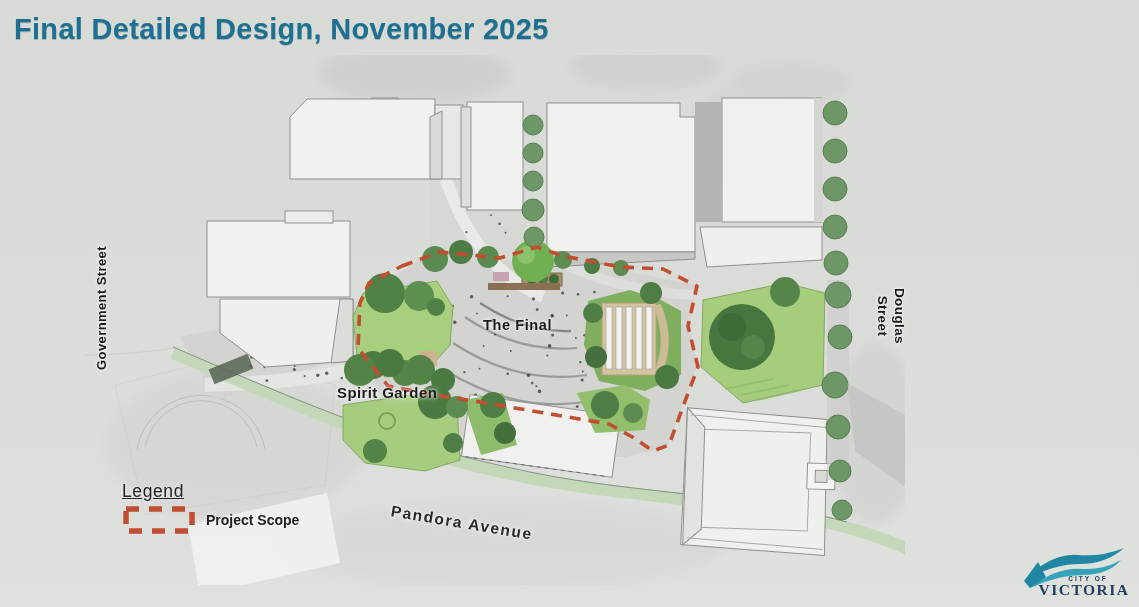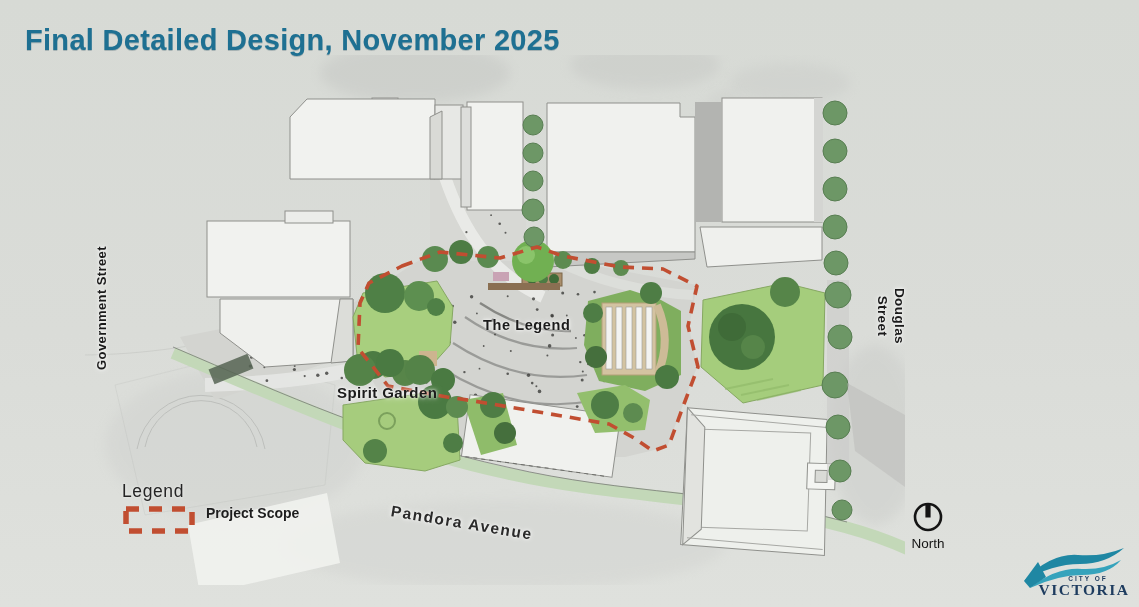--- a/index.html
+++ b/index.html
@@ -2,21 +2,21 @@
 <html style="--c-background: #d9dcd8; --c-title: #1e7092; --c-scope-dash: #c14e31; --c-lawn: #a8cf7e; --c-tree: #4f8046; --c-logo-teal: #1f87a3; --c-logo-teal-light: #35a3bc; --c-logo-navy: #1e3c5f; --c-label-text: #1b1b1b;"><head>
 <meta charset="utf-8">
 <style>
   html,body{margin:0;padding:0;background:#c7cac6;}
   .slide{
     position:relative;width:1139px;height:607px;overflow:hidden;
     background:linear-gradient(180deg,#d7dad5 0%,#dadcd8 55%,#dfe1dd 100%);
     font-family:"Liberation Sans",sans-serif;
   }
   .title{
-    position:absolute;left:13px;top:12px;margin:12px;
+    position:absolute;left:13px;top:12px;margin:1px;
     font-size:29px;font-weight:700;letter-spacing:.3px;
     color:var(--c-title,#1e7092);
     text-shadow:0 1px 0 rgba(20,60,80,.25);
   }
   .map-svg{position:absolute;left:85px;top:55px;width:820px;height:530px;}
   .map-label{
     position:absolute;color:var(--c-label-text,#1b1b1b);font-weight:700;
     text-shadow:0 0 3px rgba(255,255,255,.95),0 0 6px rgba(255,255,255,.7);
     white-space:pre-line;
   }
@@ -25,22 +25,22 @@
   .lbl-douglas{left:908px;top:276px;width:80px;height:36px;text-align:center;
     font-size:13.5px;line-height:17px;transform:rotate(90deg);transform-origin:0 0;letter-spacing:.4px;}
   .lbl-pandora{left:390px;top:514px;font-size:15.5px;letter-spacing:1.6px;
     transform:rotate(9.5deg);color:#2a2a2a;}
   .lbl-expanded{left:350px;top:302px;width:114px;text-align:center;
     font-size:14.5px;line-height:20px;}
   .lbl-heart{left:483px;top:317px;font-size:14.5px;letter-spacing:.6px;}
   .lbl-spirit{left:337px;top:384px;font-size:15px;letter-spacing:.4px;}
   .legend{position:absolute;left:122px;top:481px;width:210px;}
   .legend-heading{font-size:17.5px;color:#242424;font-weight:400;letter-spacing:.6px;
-    text-shadow:0 0 3px rgba(255,255,255,.8);}
-  .legend-row{display:flex;margin-top:3px;}
+    text-shadow:0 0 3px rgba(255,255,255,.8);text-decoration:underline;}
+  .legend-row{display:flex;align-items:center;margin-top:3px;}
   .legend-swatch{width:74px;height:30px;flex:0 0 auto;}
   .legend-item-label{font-size:14px;font-weight:700;color:#1d1d1d;margin-left:10px;
     text-shadow:0 0 3px rgba(255,255,255,.8);}
   .compass{position:absolute;left:897px;top:499px;width:62px;text-align:center;}
   .compass-icon{display:block;margin:0 auto;}
   .compass-label{font-size:13.5px;color:#141414;margin-top:1px;}
   .logo{position:absolute;left:1018px;top:545px;width:110px;height:56px;}
 </style>
 </head>
 <body>
@@ -330,40 +330,33 @@
     </g>
 
     <polygon points="103,470 242,438 255,508 115,540" fill="#f2f3f0" opacity=".85"></polygon>
 
     <polygon points="317,211 355,197 415,203 452,192 478,201 535,212 578,214 612,231 603,271 613,312 599,349 584,390 568,396 549,383 524,369 436,354 389,346 362,342 303,331 273,293 275,248 284,228" fill="none" style="stroke:var(--c-scope-dash,#c14e31)" stroke-width="3.6" stroke-dasharray="11 8" stroke-linejoin="round"></polygon>
   </svg>
 
   <div class="map-label lbl-government">Government Street</div>
   <div class="map-label lbl-douglas">Douglas Street</div>
   <div class="map-label lbl-pandora">Pandora Avenue</div>
-  <div class="map-label lbl-heart">The Legend</div>
+  <div class="map-label lbl-heart">The Final</div>
   <div class="map-label lbl-spirit">Spirit Garden</div>
 
   <div class="legend">
     <div class="legend-heading">Legend</div>
     <div class="legend-row">
       <svg class="legend-swatch" viewBox="0 0 74 30">
         <rect x="4" y="4" width="66" height="22" fill="none" style="stroke:var(--c-scope-dash,#c14e31)" stroke-width="5.5" stroke-dasharray="13 10"></rect>
       </svg>
       <span class="legend-item-label">Project Scope</span>
     </div>
   </div>
 
-  <div class="compass">
-    <svg class="compass-icon" width="36" height="36" viewBox="0 0 36 36">
-      <circle cx="18" cy="18" r="13" fill="none" stroke="#141414" stroke-width="2.6"></circle>
-      <rect x="15.4" y="4" width="5.2" height="14.5" fill="#141414"></rect>
-    </svg>
-    <div class="compass-label">North</div>
-  </div>
 
   <svg class="logo" viewBox="0 0 110 56">
     <path d="M6,36 Q32,8 60,10 Q84,12 106,3 Q88,19 62,19 Q34,19 6,36 Z" style="fill:var(--c-logo-teal,#1f87a3)"></path>
     <path d="M12,43 Q38,22 64,24 Q86,25 103,15 Q90,30 64,30 Q40,30 12,43 Z" style="fill:var(--c-logo-teal-light,#35a3bc)"></path>
     <polygon points="6,36 20,17 28,32 12,43" style="fill:var(--c-logo-teal,#1f87a3)"></polygon>
     <text x="70" y="36" text-anchor="middle" font-size="6.5" font-weight="700" letter-spacing="2" style="fill:var(--c-logo-navy,#1e3c5f)" font-family="Liberation Sans, sans-serif">CITY OF</text>
     <text x="66" y="50" text-anchor="middle" font-size="15.5" font-weight="700" letter-spacing="1.5" style="fill:var(--c-logo-navy,#1e3c5f)" font-family="Liberation Serif, serif">VICTORIA</text>
   </svg>
 
 </div>

